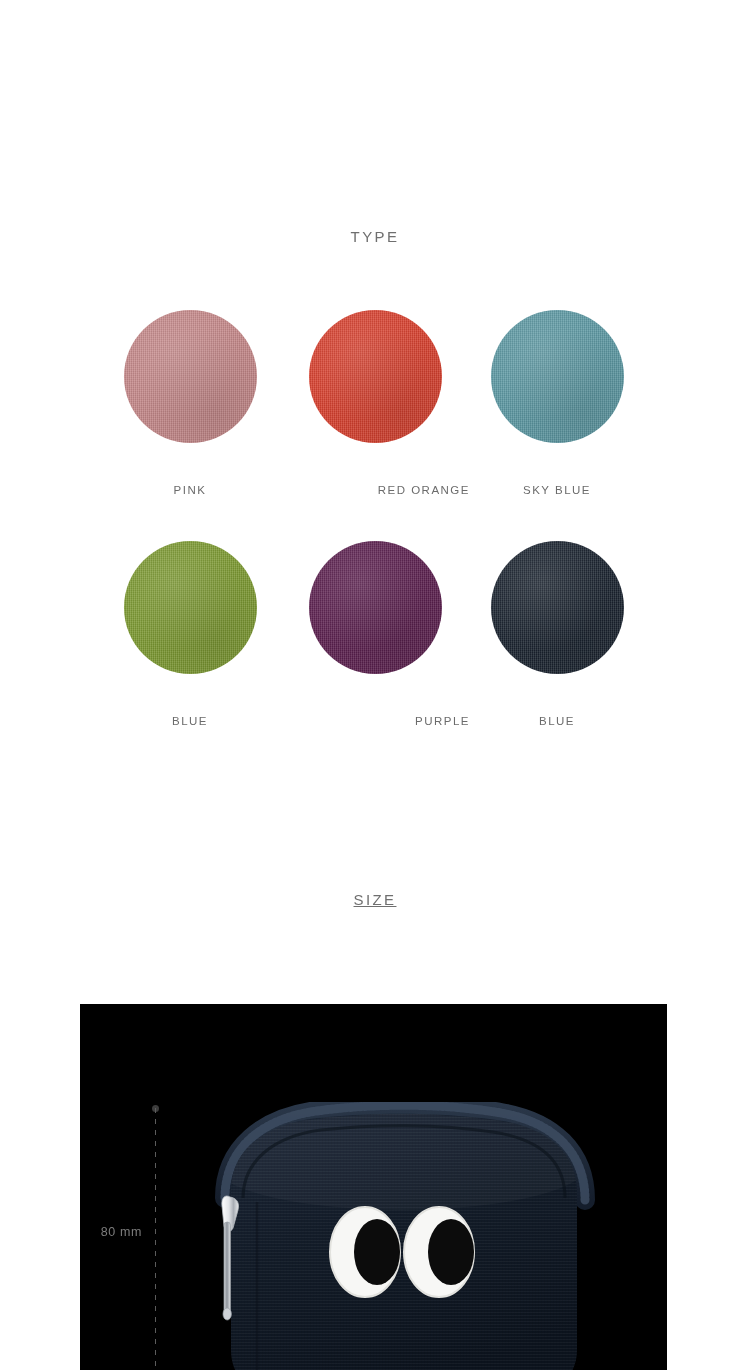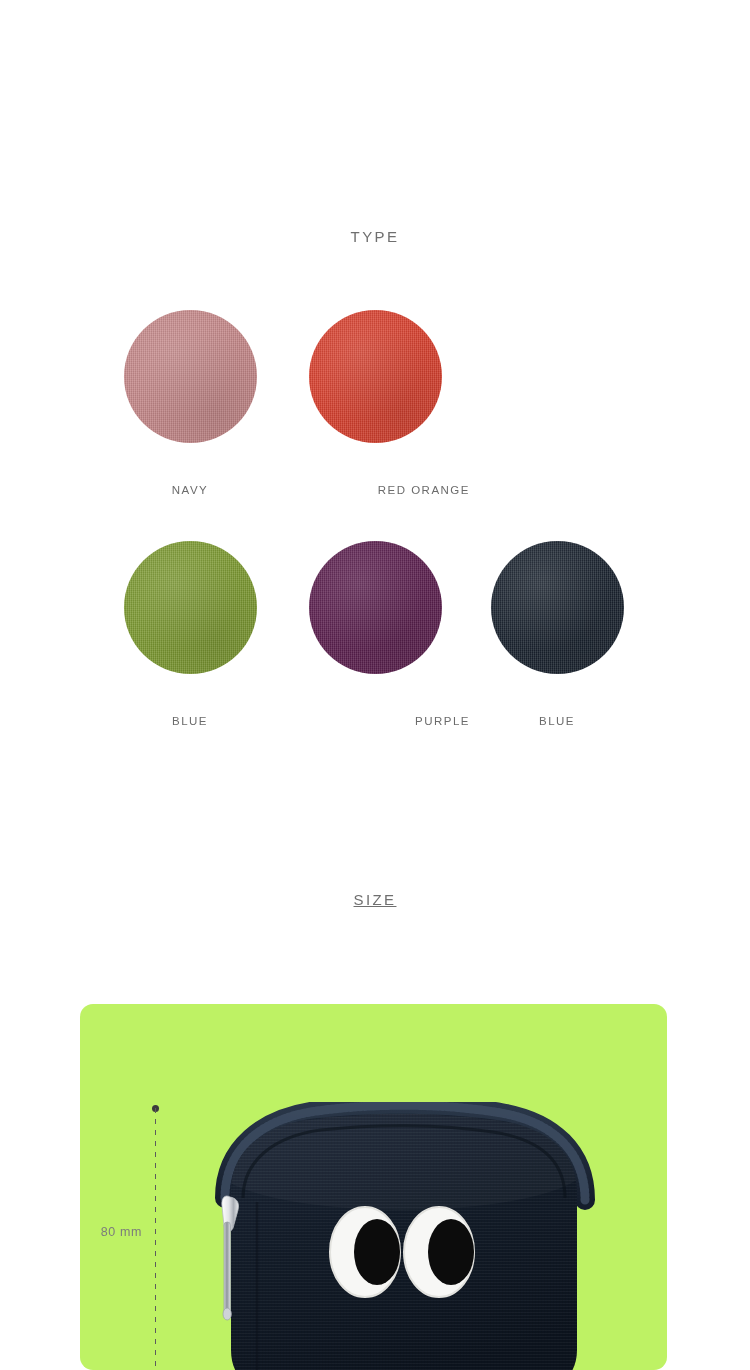--- a/index.html
+++ b/index.html
@@ -164,28 +164,32 @@
 <div class="page">
 
   <div class="section-heading" id="type-heading">TYPE</div>
 
   <div class="swatch-grid">
 
     <div class="swatch-row">
 
       <div class="swatch-cell col0">
         <div class="swatch-circle" id="sw-0-0" style="background-color: rgb(198, 137, 138);"></div>
-        <div class="swatch-label">NAVY</div>
+        <div class="swatch-label">PINK</div>
       </div>
 
       <div class="swatch-cell col1">
         <div class="swatch-circle" id="sw-0-1" style="background-color: rgb(216, 65, 47);"></div>
         <div class="swatch-label">RED ORANGE</div>
       </div>
 
+      <div class="swatch-cell col2">
+        <div class="swatch-circle" id="sw-0-2" style="background-color: rgb(93, 153, 164);"></div>
+        <div class="swatch-label">SKY BLUE</div>
+      </div>
     </div>
 
     <div class="swatch-row">
 
       <div class="swatch-cell col0">
         <div class="swatch-circle" id="sw-1-0" style="background-color: rgb(125, 154, 50);"></div>
         <div class="swatch-label">BLUE</div>
       </div>
 
       <div class="swatch-cell col1">
@@ -195,21 +199,21 @@
 
       <div class="swatch-cell col2">
         <div class="swatch-circle" id="sw-1-2" style="background-color: rgb(27, 36, 48);"></div>
         <div class="swatch-label">BLUE</div>
       </div>
     </div>
   </div>
 
   <div class="section-heading" id="size-heading">SIZE</div>
 
-  <div class="size-panel" style="background-color: #bef264; border-radius: 13px;">
+  <div class="size-panel" style="background-color: #000000;">
 
     <div class="dim-dot"></div>
     <div class="dim-line"></div>
     <div class="dim-label">80 mm</div>
 
     <div class="pouch">
       <svg viewBox="0 0 392 290" xmlns="http://www.w3.org/2000/svg">
         <defs>
           <linearGradient id="bodyGrad" x1="0" y1="0" x2="0.35" y2="1">
             <stop offset="0%" stop-color="#1d2838"></stop>

